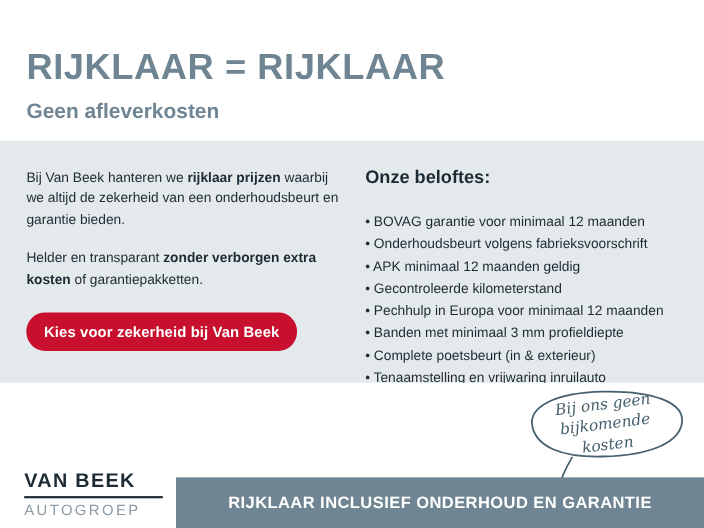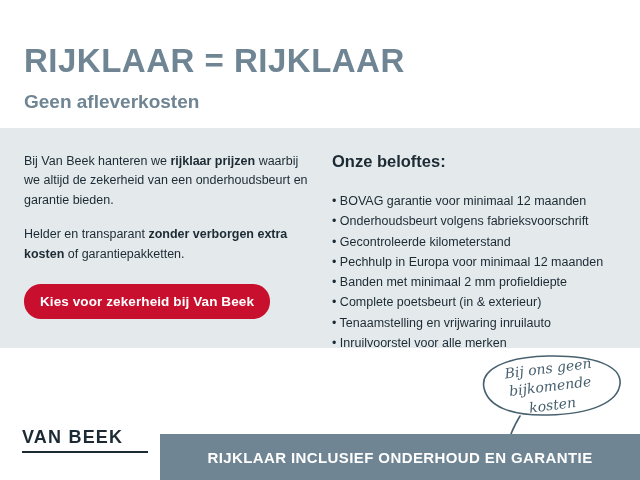--- a/index.html
+++ b/index.html
@@ -184,23 +184,24 @@
           <span>Helder en transparant </span><b>zonder verborgen extra kosten</b><span> of garantiepakketten.</span>
         </p>
         <button class="cta">Kies voor zekerheid bij Van Beek</button>
       </div>
 
       <div class="col-right">
         <div class="promises-title">Onze beloftes:</div>
         <div>
           <div class="promise-item">• BOVAG garantie voor minimaal 12 maanden</div>
           <div class="promise-item">• Onderhoudsbeurt volgens fabrieksvoorschrift</div>
+          <div class="promise-item">• APK minimaal 12 maanden geldig</div>
           <div class="promise-item">• Gecontroleerde kilometerstand</div>
           <div class="promise-item">• Pechhulp in Europa voor minimaal 12 maanden</div>
-          <div class="promise-item">• Banden met minimaal 2 mm profieldiepte</div>
+          <div class="promise-item">• Banden met minimaal 3 mm profieldiepte</div>
           <div class="promise-item">• Complete poetsbeurt (in &amp; exterieur)</div>
           <div class="promise-item">• Tenaamstelling en vrijwaring inruilauto</div>
           <div class="promise-item">• Inruilvoorstel voor alle merken</div>
         </div>
       </div>
 
     </div>
   </div>
 
   <div class="bottom-area">
@@ -214,19 +215,20 @@
       <div class="bubble-text">
         <div>Bij ons geen</div>
         <div>bijkomende</div>
         <div>kosten</div>
       </div>
     </div>
 
     <div class="logo">
       <div class="logo-name">VAN BEEK</div>
       <div class="logo-rule"></div>
+      <div class="logo-sub">AUTOGROEP</div>
     </div>
 
   </div>
 
   <div class="banner">RIJKLAAR INCLUSIEF ONDERHOUD EN GARANTIE</div>
 
 </div>
 
 </body></html>

